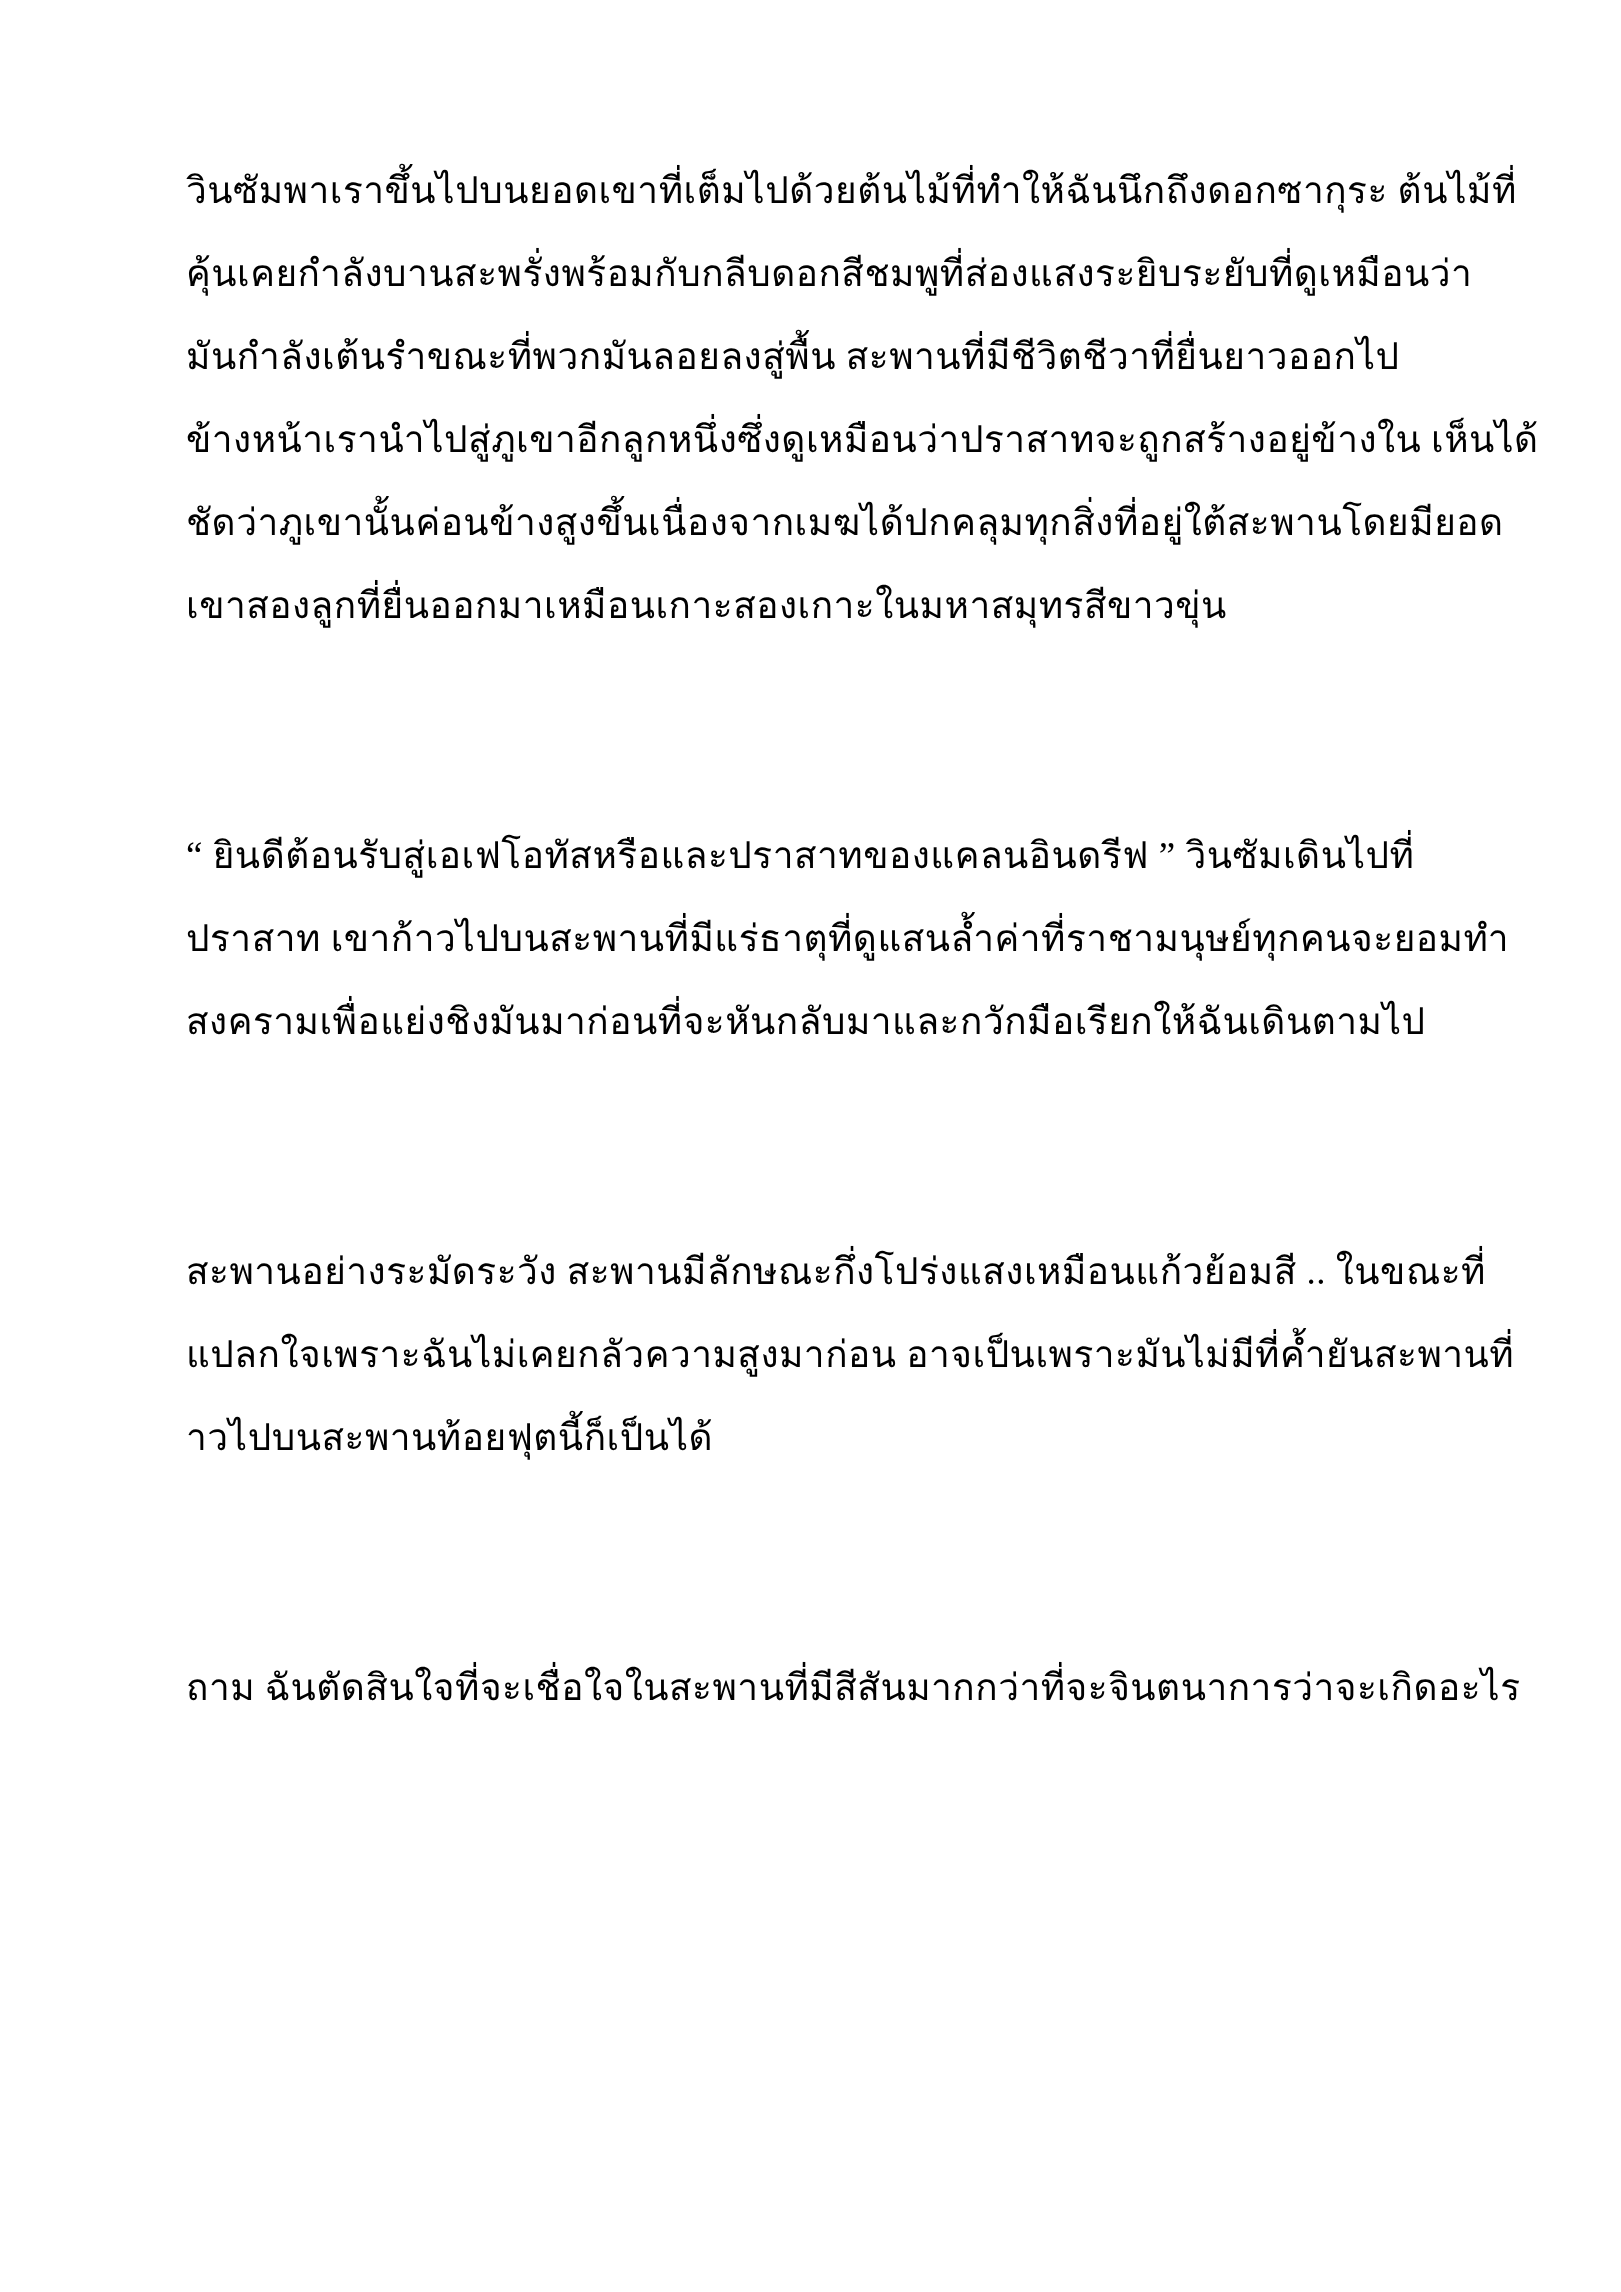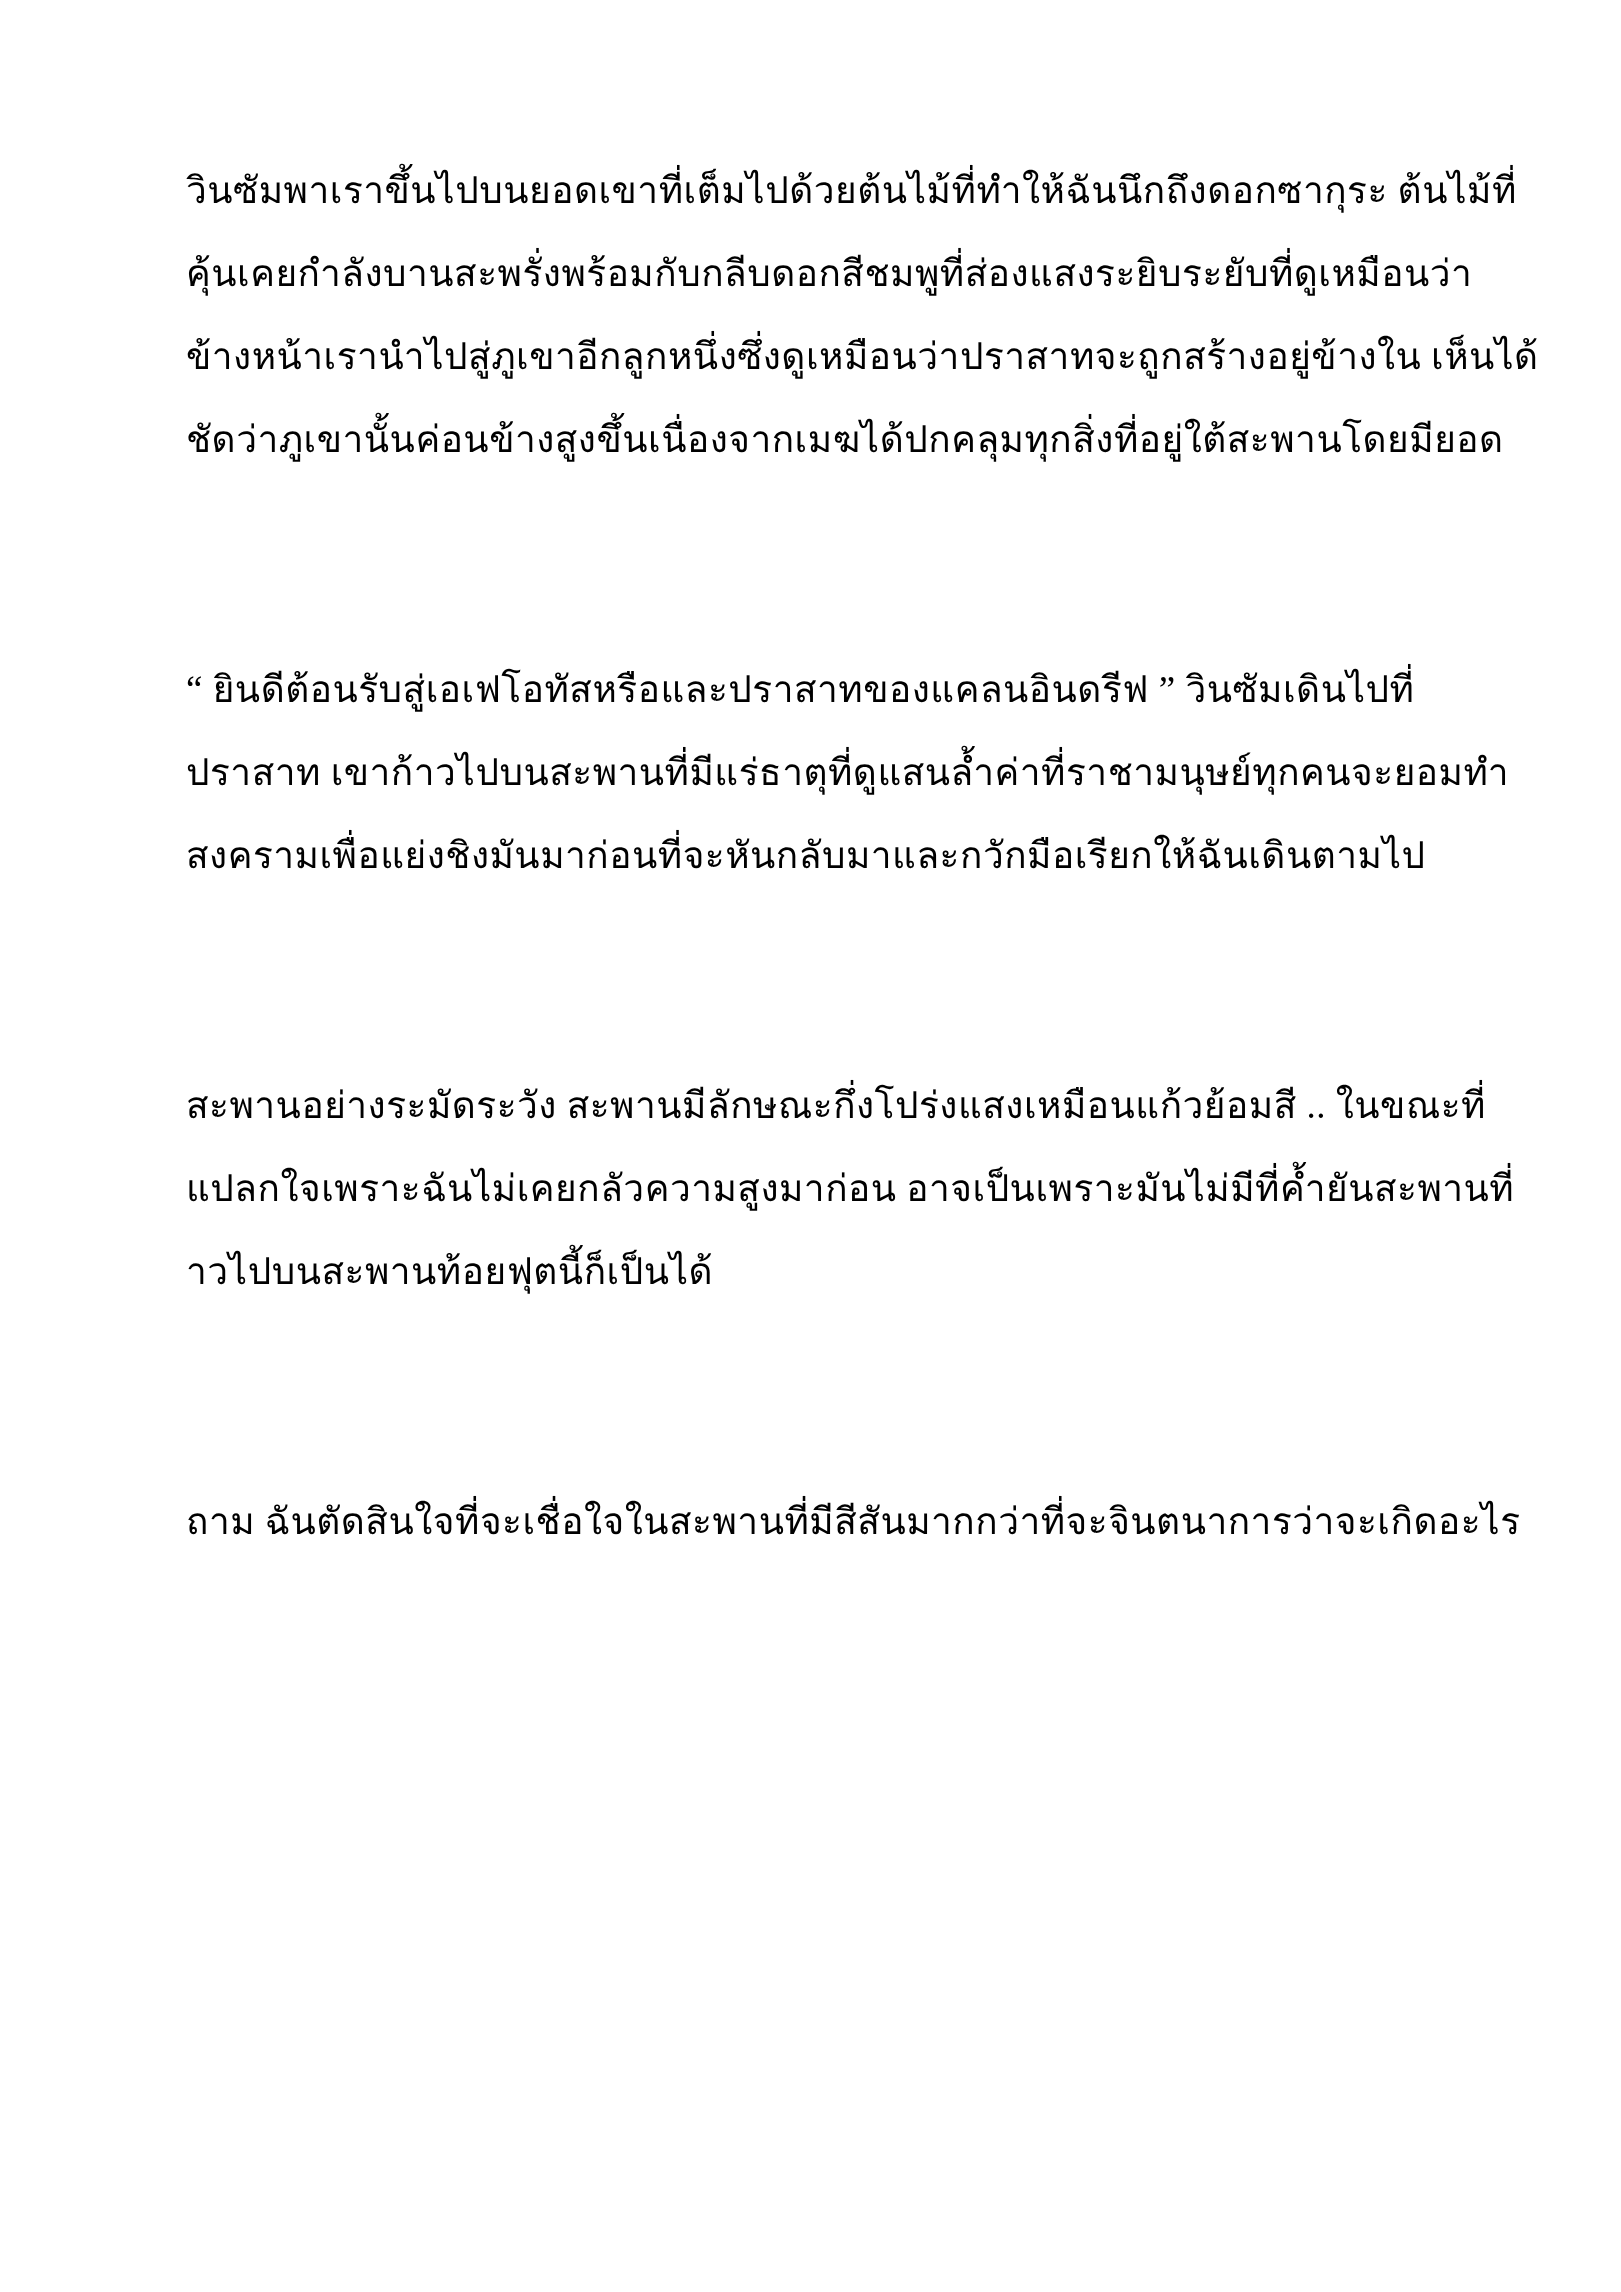--- a/index.html
+++ b/index.html
@@ -37,22 +37,24 @@
 </style>
 </head>
 <body>
 
 <div class="page">
   <div class="text-block">
 
     <p class="para">
       <span class="line">วินซัมพาเราขึ้นไปบนยอดเขาที่เต็มไปด้วยต้นไม้ที่ทำให้ฉันนึกถึงดอกซากุระ ต้นไม้ที่</span>
       <span class="line">คุ้นเคยกำลังบานสะพรั่งพร้อมกับกลีบดอกสีชมพูที่ส่องแสงระยิบระยับที่ดูเหมือนว่า</span>
+      <span class="line">มันกำลังเต้นรำขณะที่พวกมันลอยลงสู่พื้น สะพานที่มีชีวิตชีวาที่ยื่นยาวออกไป</span>
       <span class="line">ข้างหน้าเรานำไปสู่ภูเขาอีกลูกหนึ่งซึ่งดูเหมือนว่าปราสาทจะถูกสร้างอยู่ข้างใน เห็นได้</span>
       <span class="line">ชัดว่าภูเขานั้นค่อนข้างสูงขึ้นเนื่องจากเมฆได้ปกคลุมทุกสิ่งที่อยู่ใต้สะพานโดยมียอด</span>
+      <span class="line">เขาสองลูกที่ยื่นออกมาเหมือนเกาะสองเกาะในมหาสมุทรสีขาวขุ่น</span>
     </p>
 
     <p class="para">
       <span class="line">“ ยินดีต้อนรับสู่เอเฟโอทัสหรือและปราสาทของแคลนอินดรีฟ ” วินซัมเดินไปที่</span>
       <span class="line">ปราสาท เขาก้าวไปบนสะพานที่มีแร่ธาตุที่ดูแสนล้ำค่าที่ราชามนุษย์ทุกคนจะยอมทำ</span>
       <span class="line">สงครามเพื่อแย่งชิงมันมาก่อนที่จะหันกลับมาและกวักมือเรียกให้ฉันเดินตามไป</span>
     </p>
 
     <p class="para">
       <span class="line">สะพานอย่างระมัดระวัง สะพานมีลักษณะกึ่งโปร่งแสงเหมือนแก้วย้อมสี .. ในขณะที่</span>

